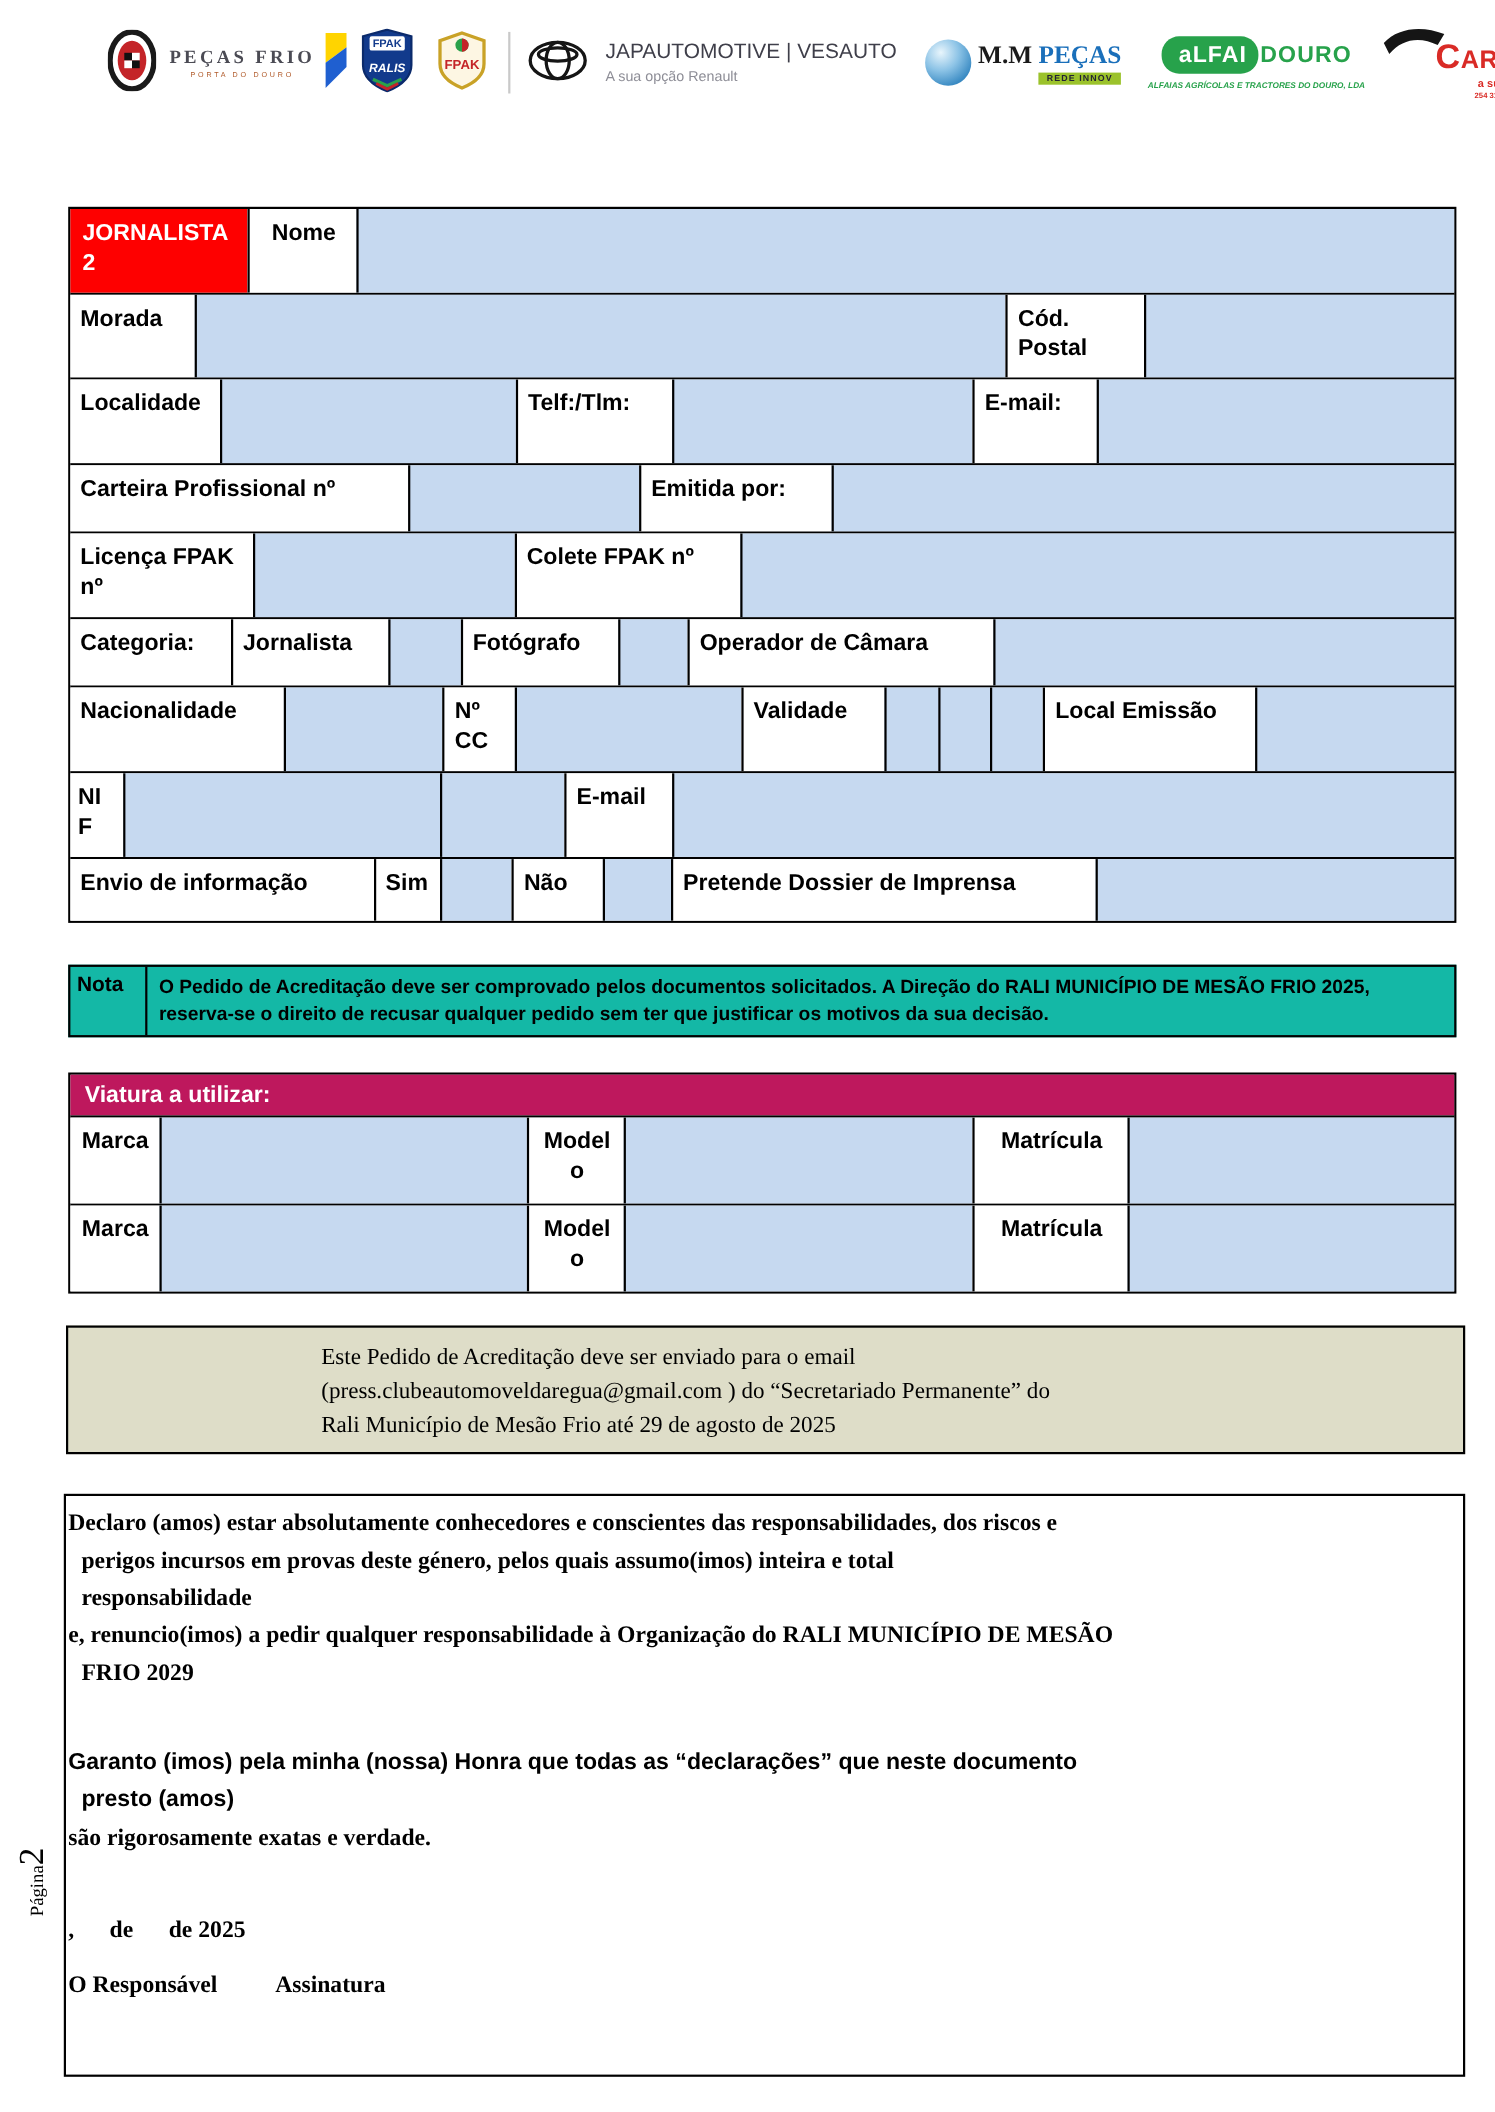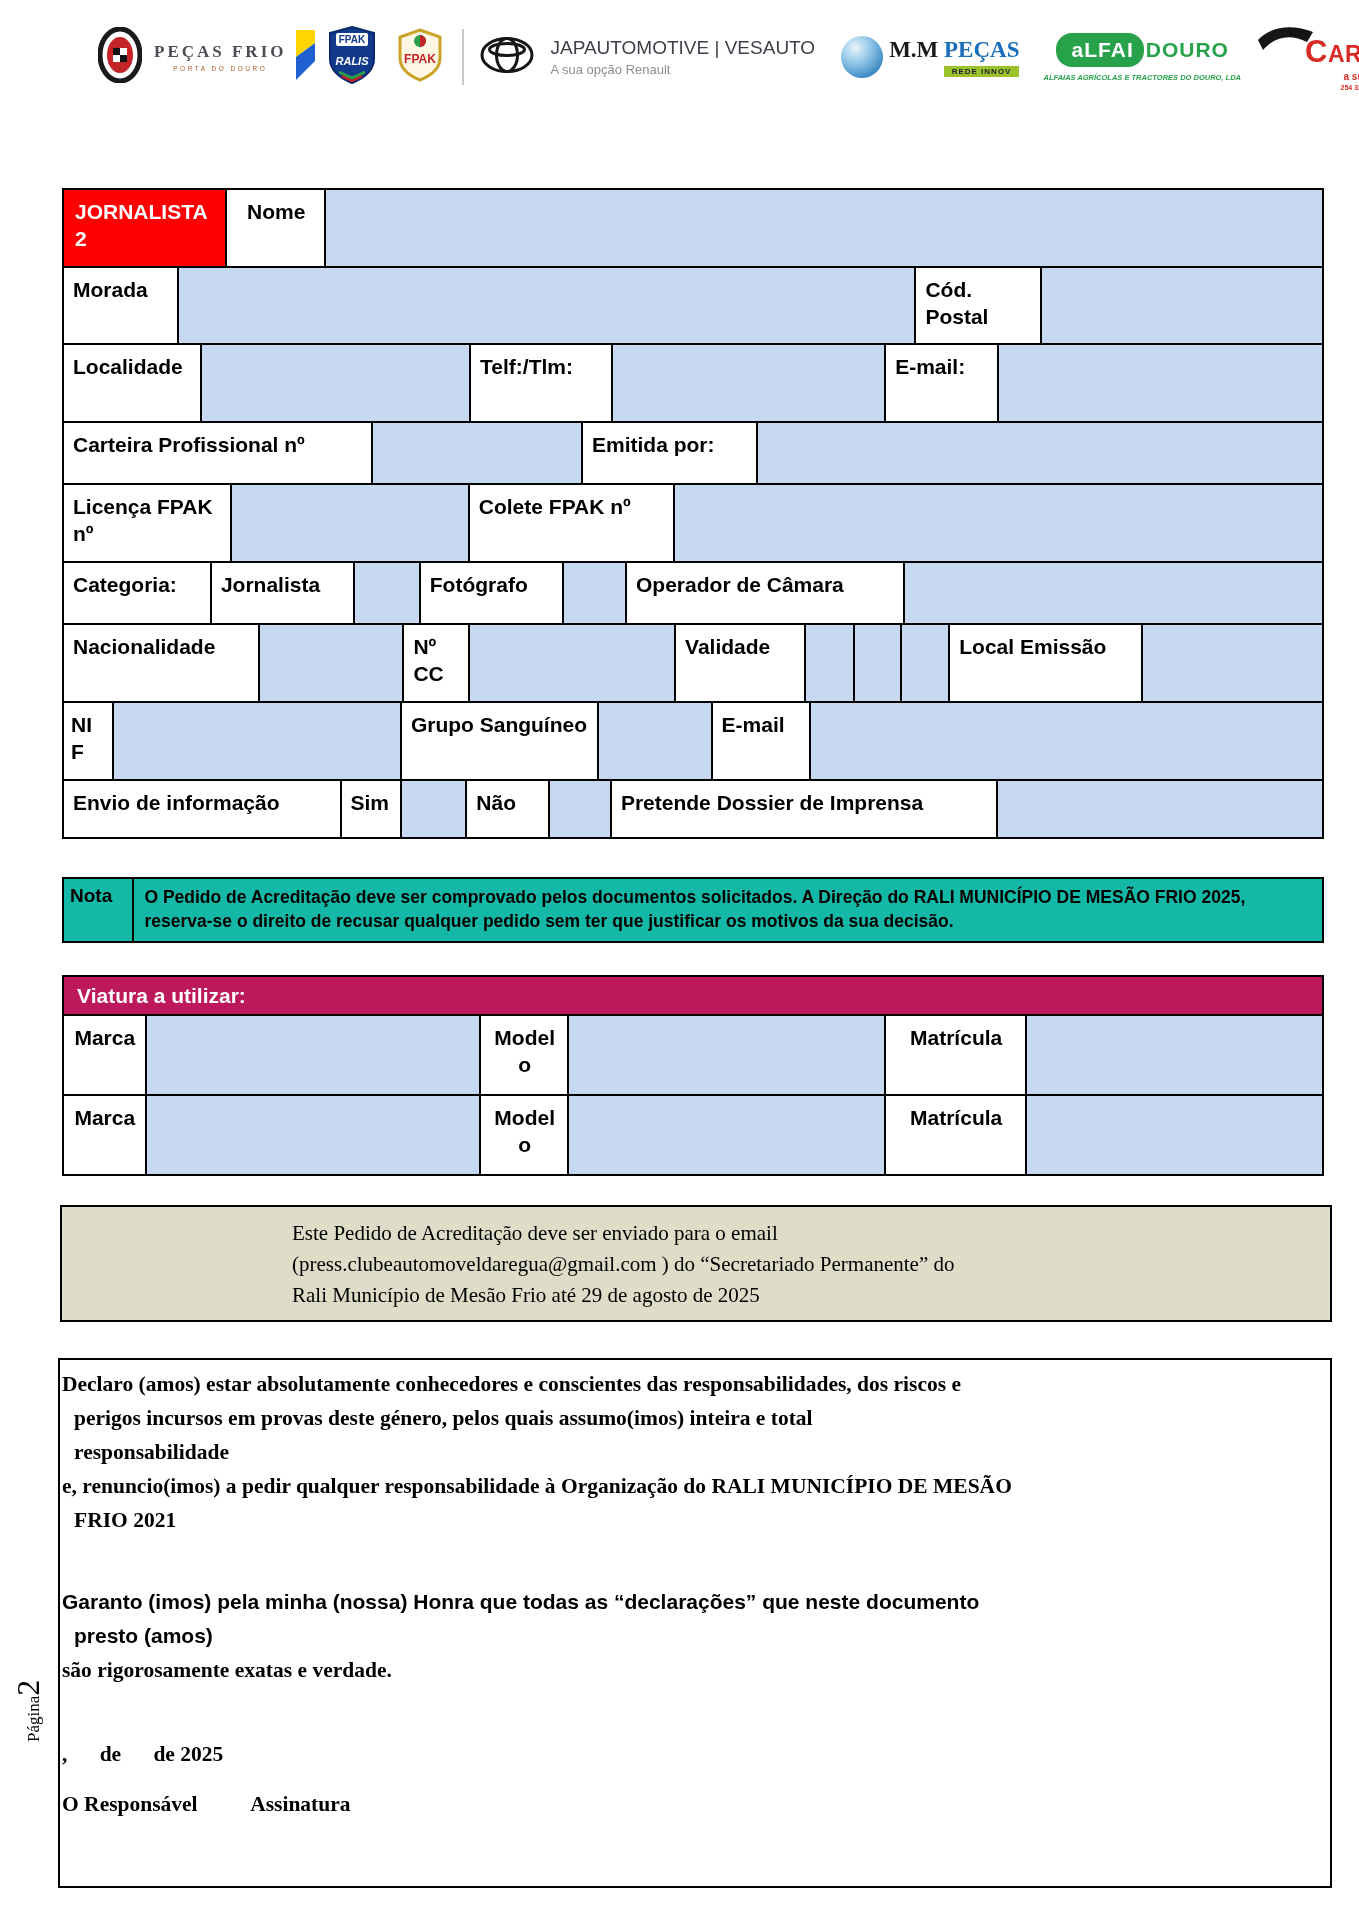--- a/index.html
+++ b/index.html
@@ -233,21 +233,20 @@
       <div class="fc in" style="flex-basis:3.9%"></div>
       <div class="fc in" style="flex-basis:3.8%"></div>
       <div class="fc in" style="flex-basis:3.8%"></div>
       <div class="fc" style="flex-basis:15.3%">Local Emissão</div>
       <div class="fc in last"></div>
     </div>
 
     <div class="fr" style="height:78px">
       <div class="fc" style="flex-basis:3.8%; padding-left:7px">NIF</div>
       <div class="fc in" style="flex-basis:22.9%"></div>
-      <div class="fc" style="flex-basis:15.7%">Grupo Sanguíneo</div>
       <div class="fc in" style="flex-basis:9%"></div>
       <div class="fc" style="flex-basis:7.8%">E-mail</div>
       <div class="fc in last"></div>
     </div>
 
     <div class="fr" style="height:58px">
       <div class="fc" style="flex-basis:21.9%">Envio de informação</div>
       <div class="fc" style="flex-basis:4.8%">Sim</div>
       <div class="fc in" style="flex-basis:5.2%"></div>
       <div class="fc" style="flex-basis:6.6%">Não</div>
@@ -288,21 +287,21 @@
     <div>Este Pedido de Acreditação deve ser enviado para o email</div>
     <div>(press.clubeautomoveldaregua@gmail.com ) do “Secretariado Permanente” do</div>
     <div>Rali Município de Mesão Frio até 29 de agosto de 2025</div>
   </section>
 
   <section class="decl">
     <div>Declaro (amos) estar absolutamente conhecedores e conscientes das responsabilidades, dos riscos e</div>
     <div class="ind">perigos incursos em provas deste género, pelos quais assumo(imos) inteira e total</div>
     <div class="ind">responsabilidade</div>
     <div>e, renuncio(imos) a pedir qualquer responsabilidade à Organização do RALI MUNICÍPIO DE MESÃO</div>
-    <div class="ind">FRIO 2021</div>
+    <div class="ind">FRIO 2029</div>
     <div class="sans gap48">Garanto (imos) pela minha (nossa) Honra que todas as “declarações” que neste documento</div>
     <div class="sans ind">presto (amos)</div>
     <div>são rigorosamente exatas e verdade.</div>
     <div class="pre gap50">,      de      de 2025</div>
     <div class="pre gap16">O Responsável          Assinatura</div>
   </section>
 
   <div class="pagenum"><span class="w">Página</span><span class="n">2</span></div>
 
 </div>

